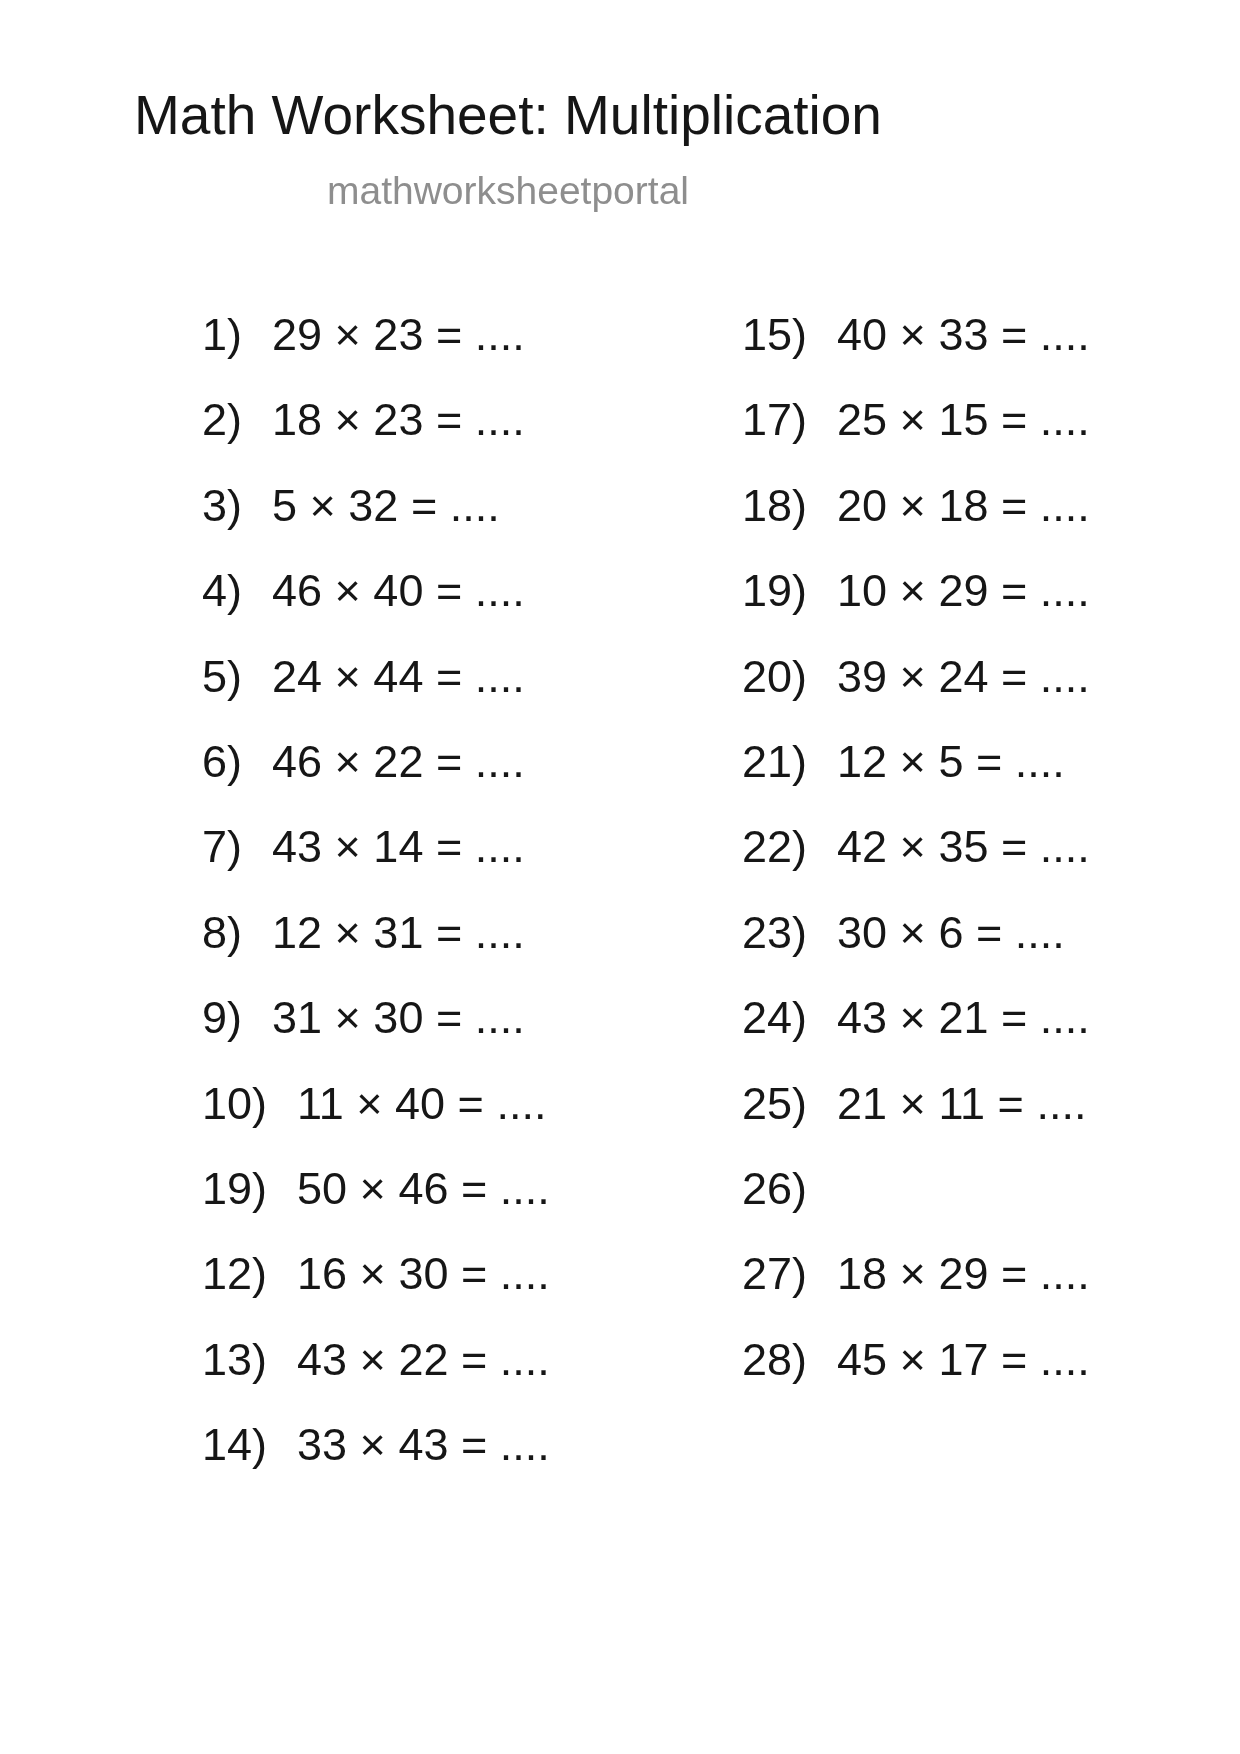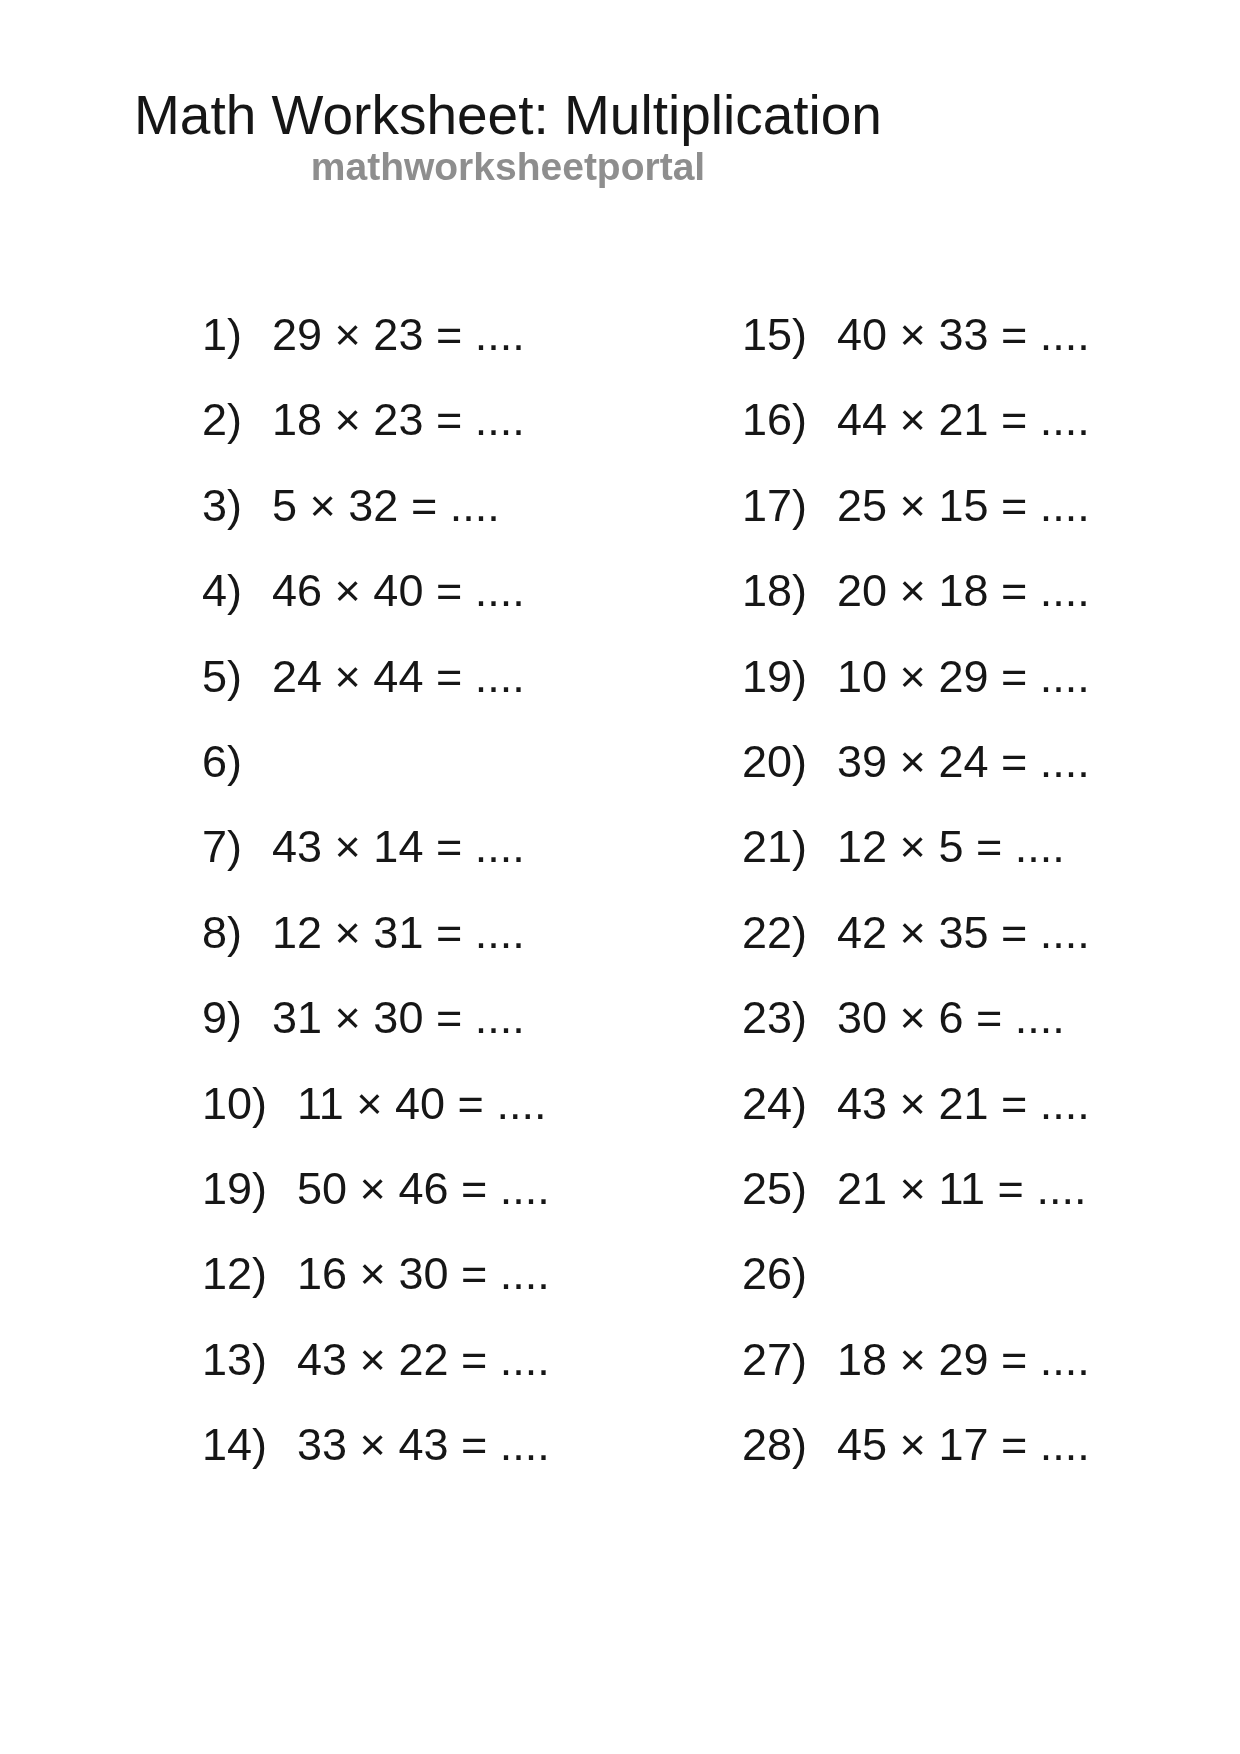--- a/index.html
+++ b/index.html
@@ -28,24 +28,24 @@
   }
   .title {
     font-size: 55px;
     font-weight: 400;
     color: #161616;
     line-height: 1.0;
     margin: 0;
   }
   .subtitle {
     font-size: 39px;
-    font-weight: 700;
+    font-weight: 400;
     color: #8e8e8e;
     line-height: 1.0;
-    margin-top: 4px;
+    margin-top: 28px;
   }
   .problems-area {
     position: absolute;
     top: 312px;
     left: 0;
     width: 1240px;
   }
   .col {
     position: absolute;
     top: 0;
@@ -89,20 +89,21 @@
         <div class="problem">
           <span>4)</span>
           <span>46 × 40 = ....</span>
         </div>
         <div class="problem">
           <span>5)</span>
           <span>24 × 44 = ....</span>
         </div>
         <div class="problem">
           <span>6)</span>
+          <span>46 × 22 = ....</span>
         </div>
         <div class="problem">
           <span>7)</span>
           <span>43 × 14 = ....</span>
         </div>
         <div class="problem">
           <span>8)</span>
           <span>12 × 31 = ....</span>
         </div>
         <div class="problem">
@@ -127,24 +128,20 @@
         </div>
         <div class="problem">
           <span>14)</span>
           <span>33 × 43 = ....</span>
         </div>
       </div>
     <div class="col col-right">
         <div class="problem">
           <span>15)</span>
           <span>40 × 33 = ....</span>
-        </div>
-        <div class="problem">
-          <span>16)</span>
-          <span>44 × 21 = ....</span>
         </div>
         <div class="problem">
           <span>17)</span>
           <span>25 × 15 = ....</span>
         </div>
         <div class="problem">
           <span>18)</span>
           <span>20 × 18 = ....</span>
         </div>
         <div class="problem">

